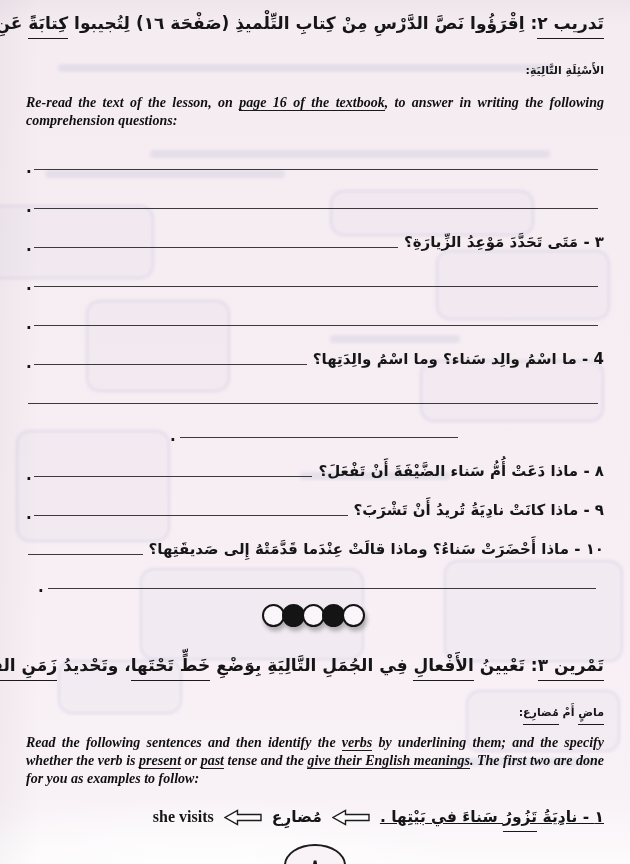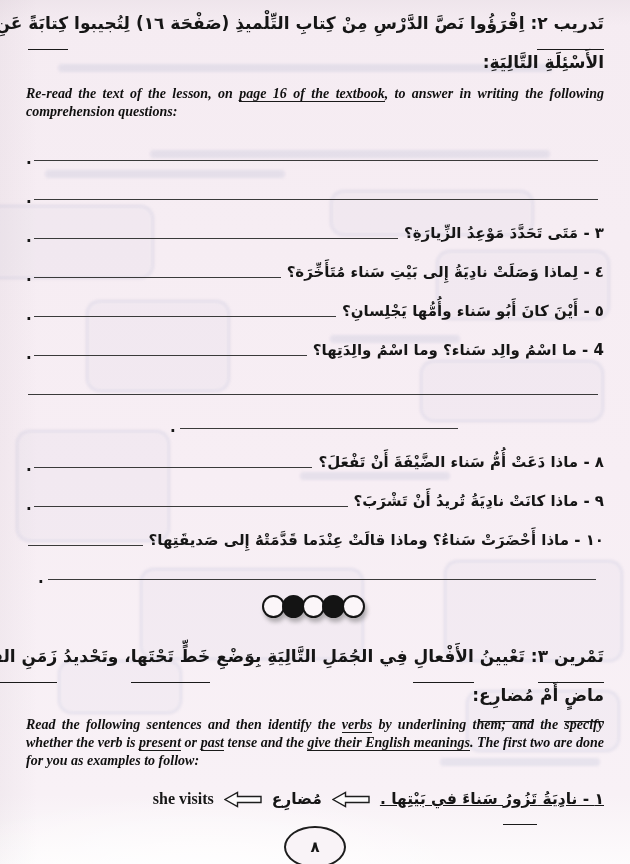--- a/index.html
+++ b/index.html
@@ -13,22 +13,22 @@
   .content{position:relative;padding:6px 26px 0 26px;z-index:2;color:#161616;}
 
   
   .bleed{position:absolute;z-index:1;filter:blur(1.4px);pointer-events:none;}
   .bleed-bar{height:8px;border-radius:4px;background:rgba(125,140,185,.14);}
   .bleed-box{border:2px solid rgba(125,140,185,.15);border-radius:14px;background:rgba(150,160,200,.05);}
 
   
   .ar-head{direction:rtl;font-weight:bold;font-size:17px;line-height:34px;white-space:nowrap;
            text-align:justify;text-align-last:justify;}
-  .ar-head-2{direction:rtl;font-weight:bold;font-size:17px;line-height:30px;text-align:right;margin-top:7px;}
-  .u{border-bottom:1.7px solid #1a1a1a;padding-bottom:16px;}
+  .ar-head-2{direction:rtl;font-weight:bold;font-size:11px;line-height:30px;text-align:right;margin-top:16px;}
+  .u{border-bottom:1.7px solid #1a1a1a;padding-bottom:5px;}
 
   
   .en-par{font-family:"Liberation Serif",serif;font-weight:bold;font-size:14px;line-height:18px;
           text-align:justify;margin-top:8px;color:#101010;font-style:italic;}
   .en-par .u{padding-bottom:0;}
 
   
   .questions{margin-top:6px;}
   .q-row{display:flex;align-items:flex-end;height:39px;}
   .q-cont{display:flex;align-items:flex-end;height:34px;}
@@ -104,27 +104,25 @@
 
       <div class="q-row">
         <span class="ans-period">.</span>
         <span class="ans-line"></span>
         <span class="q-text">٣ - مَتَى تَحَدَّدَ مَوْعِدُ الزِّيارَةِ؟</span>
       </div>
 
       <div class="q-row">
         <span class="ans-period">.</span>
         <span class="ans-line"></span>
-        <span class="q-text">٤ - لِماذا وَصَلَتْ نادِيَةُ إِلى بَيْتِ سَناء مُتَأَخِّرَة؟</span>
       </div>
 
       <div class="q-row">
         <span class="ans-period">.</span>
         <span class="ans-line"></span>
-        <span class="q-text">٥ - أَيْنَ كانَ أَبُو سَناء وأُمُّها يَجْلِسانِ؟</span>
       </div>
 
       <div class="q-row">
         <span class="ans-period">.</span>
         <span class="ans-line"></span>
         <span class="q-text">4 - ما اسْمُ والِد سَناء؟ وما اسْمُ والِدَتِها؟</span>
       </div>
 
       <div class="q-row">
         <span class="ans-line"></span>

